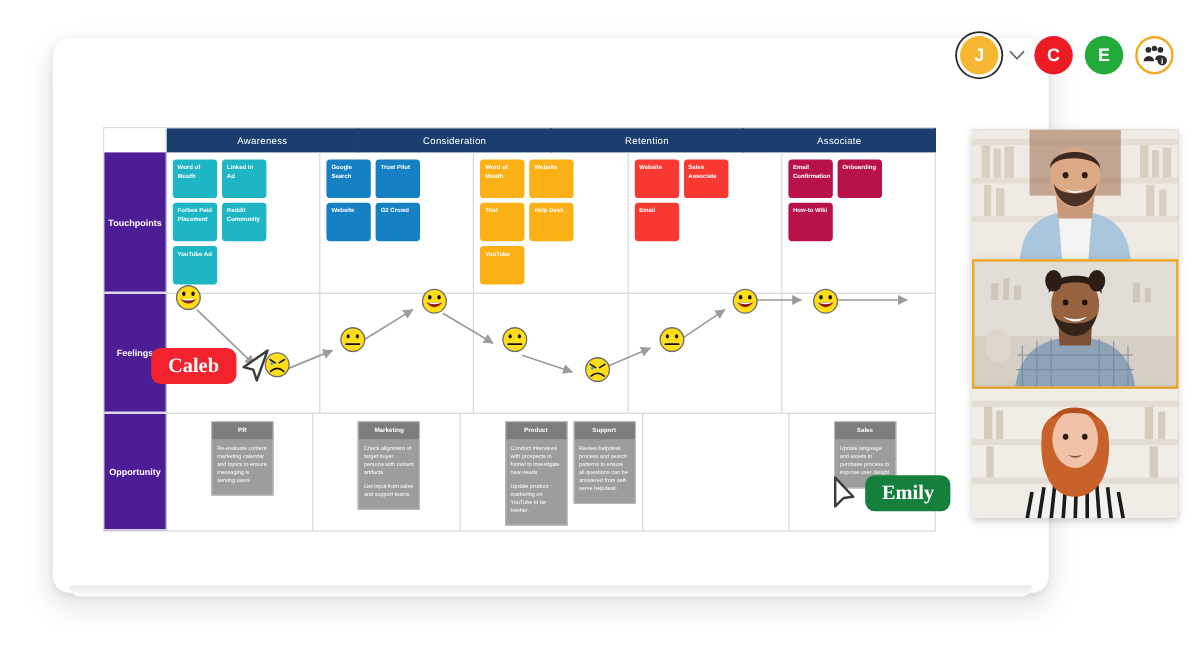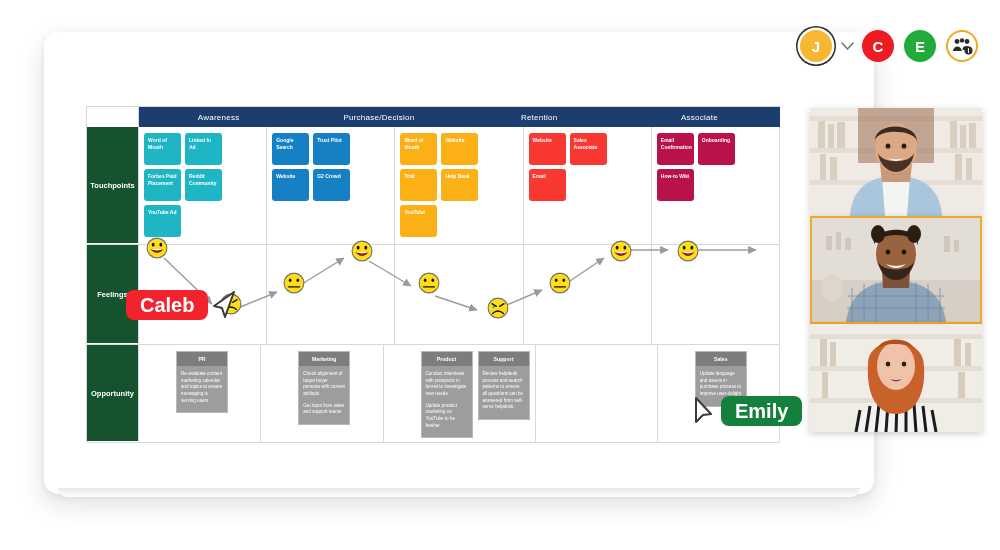--- a/index.html
+++ b/index.html
@@ -71,21 +71,21 @@
     flex:1 1 0;background:#1b3e6f;color:#ffffff;
     font-size:8px;font-weight:normal;letter-spacing:.25px;
     display:flex;align-items:center;justify-content:center;
     border-right:1px solid #1b3e6f;box-sizing:border-box;
   }
   .board-row{display:flex;border-bottom:1px solid #d6d8dc;box-sizing:border-box;}
   #row-touchpoints{height:118px;}
   #row-feelings{height:100px;}
   #row-opportunity{height:98px;gap:32px;}
   .row-label{
-    width:52px;flex:0 0 52px;background:#14532d;color:#ffffff;
+    width:52px;flex:0 0 52px;background:#4c1d95;color:#ffffff;
     font-size:7.5px;font-weight:bold;
     display:flex;align-items:center;justify-content:center;
     border-right:1px solid #d6d8dc;border-bottom:1px solid #ffffff;
     box-sizing:border-box;text-align:left;
   }
   .cell{
     flex:1 1 0;border-right:1px solid #d6d8dc;box-sizing:border-box;
     position:relative;
   }
 
@@ -115,21 +115,21 @@
     position:absolute;width:22px;height:22px;border-radius:50%;
     pointer-events:auto;cursor:pointer;
   }
 
   
   .cursor-tag{
     position:absolute;display:flex;align-items:center;
   }
   .tag-pill{
     height:30px;padding:0 14px;border-radius:8px;color:#ffffff;
-    font-size:20px;font-weight:bold;display:flex;align-items:center;
+    font-size:17px;font-weight:bold;display:flex;align-items:center;font-family:Liberation Serif, serif;
   }
 
   
   #video-rail{position:absolute;left:810px;top:108px;width:172px;}
   .video-tile{
     width:172px;height:108px;position:relative;overflow:hidden;
     box-sizing:border-box;background:#cfc8be;cursor:pointer;
   }
   .video-tile.active{border:2px solid #f2a922;}
   .vt-shadow{box-shadow:0 2px 7px rgba(0,0,0,0.20);}
@@ -162,21 +162,21 @@
     </svg>
   </div>
 
 </div>
 
 <div id="board">
 
   <div id="header-row">
     <div class="corner-cell"></div>
     <div class="col-head">Awareness</div>
-    <div class="col-head">Purchase/Decision</div>
+    <div class="col-head">Consideration</div>
     <div class="col-head">Retention</div>
     <div class="col-head">Associate</div>
   </div>
 
   <div class="board-row" id="row-touchpoints">
     <div class="row-label">Touchpoints</div>
 
     <div class="cell">
       <div class="notes">
         <div class="note" style="background:#1eb5c4;">Word of Mouth</div>

